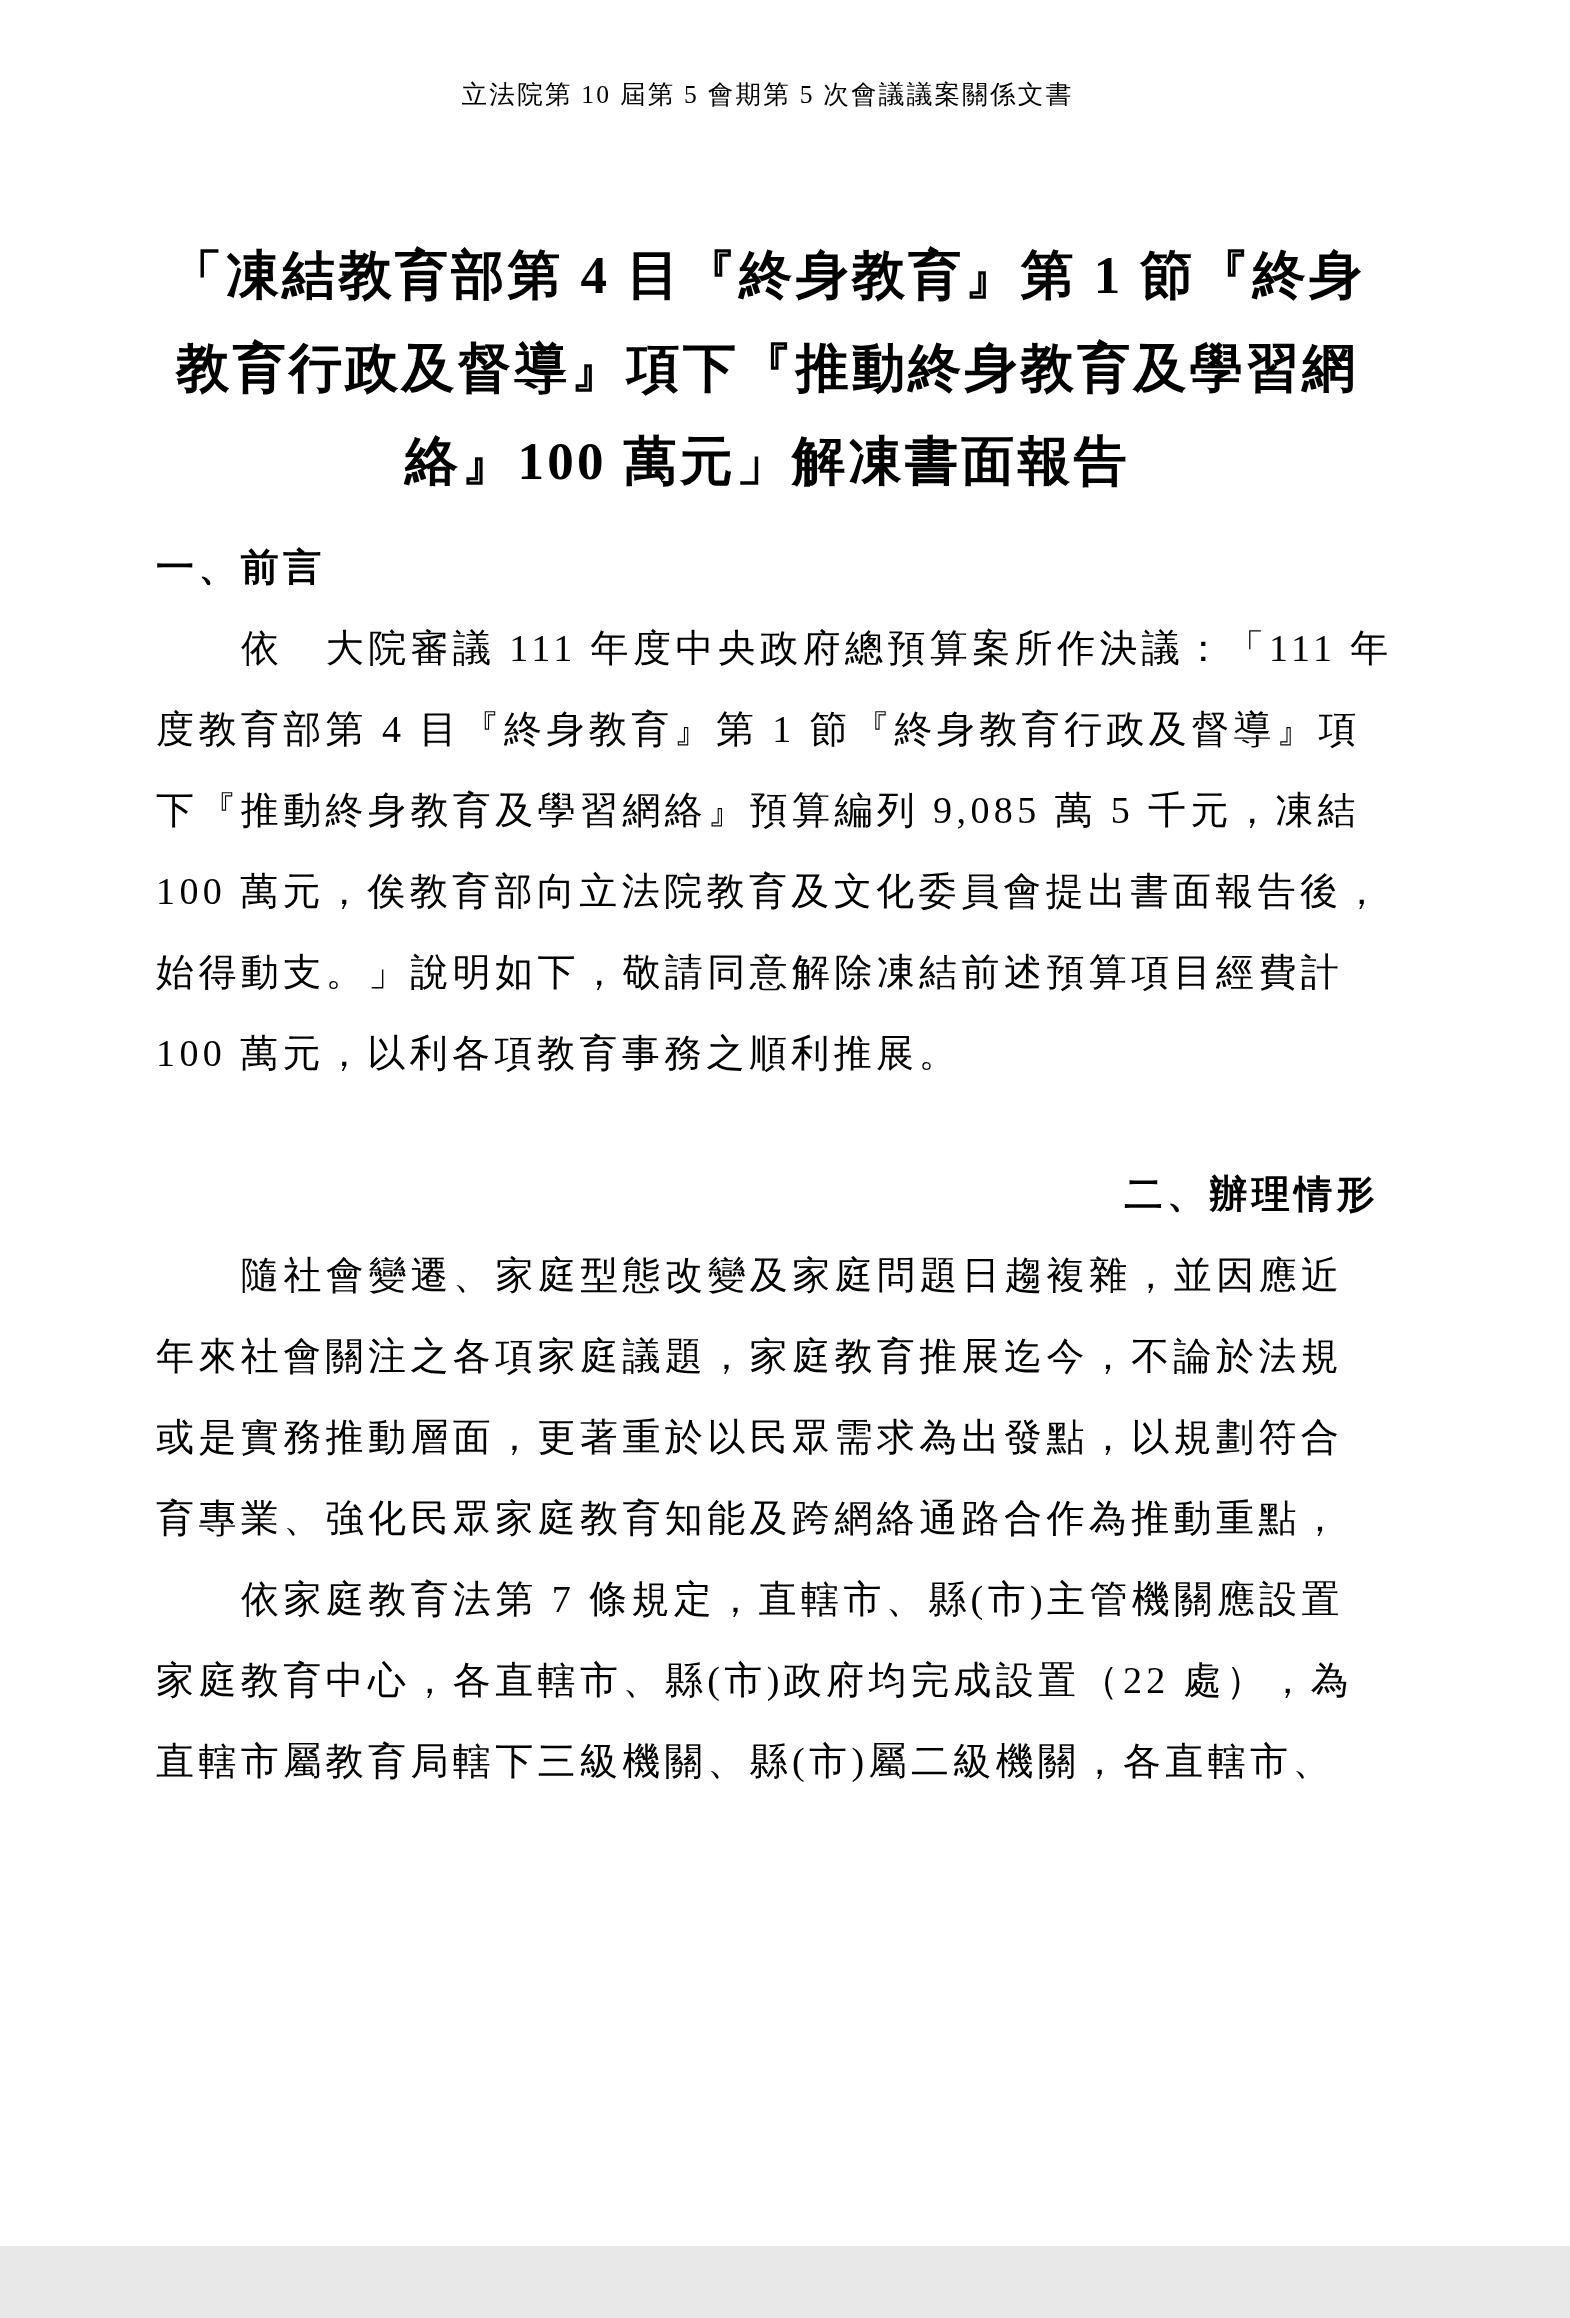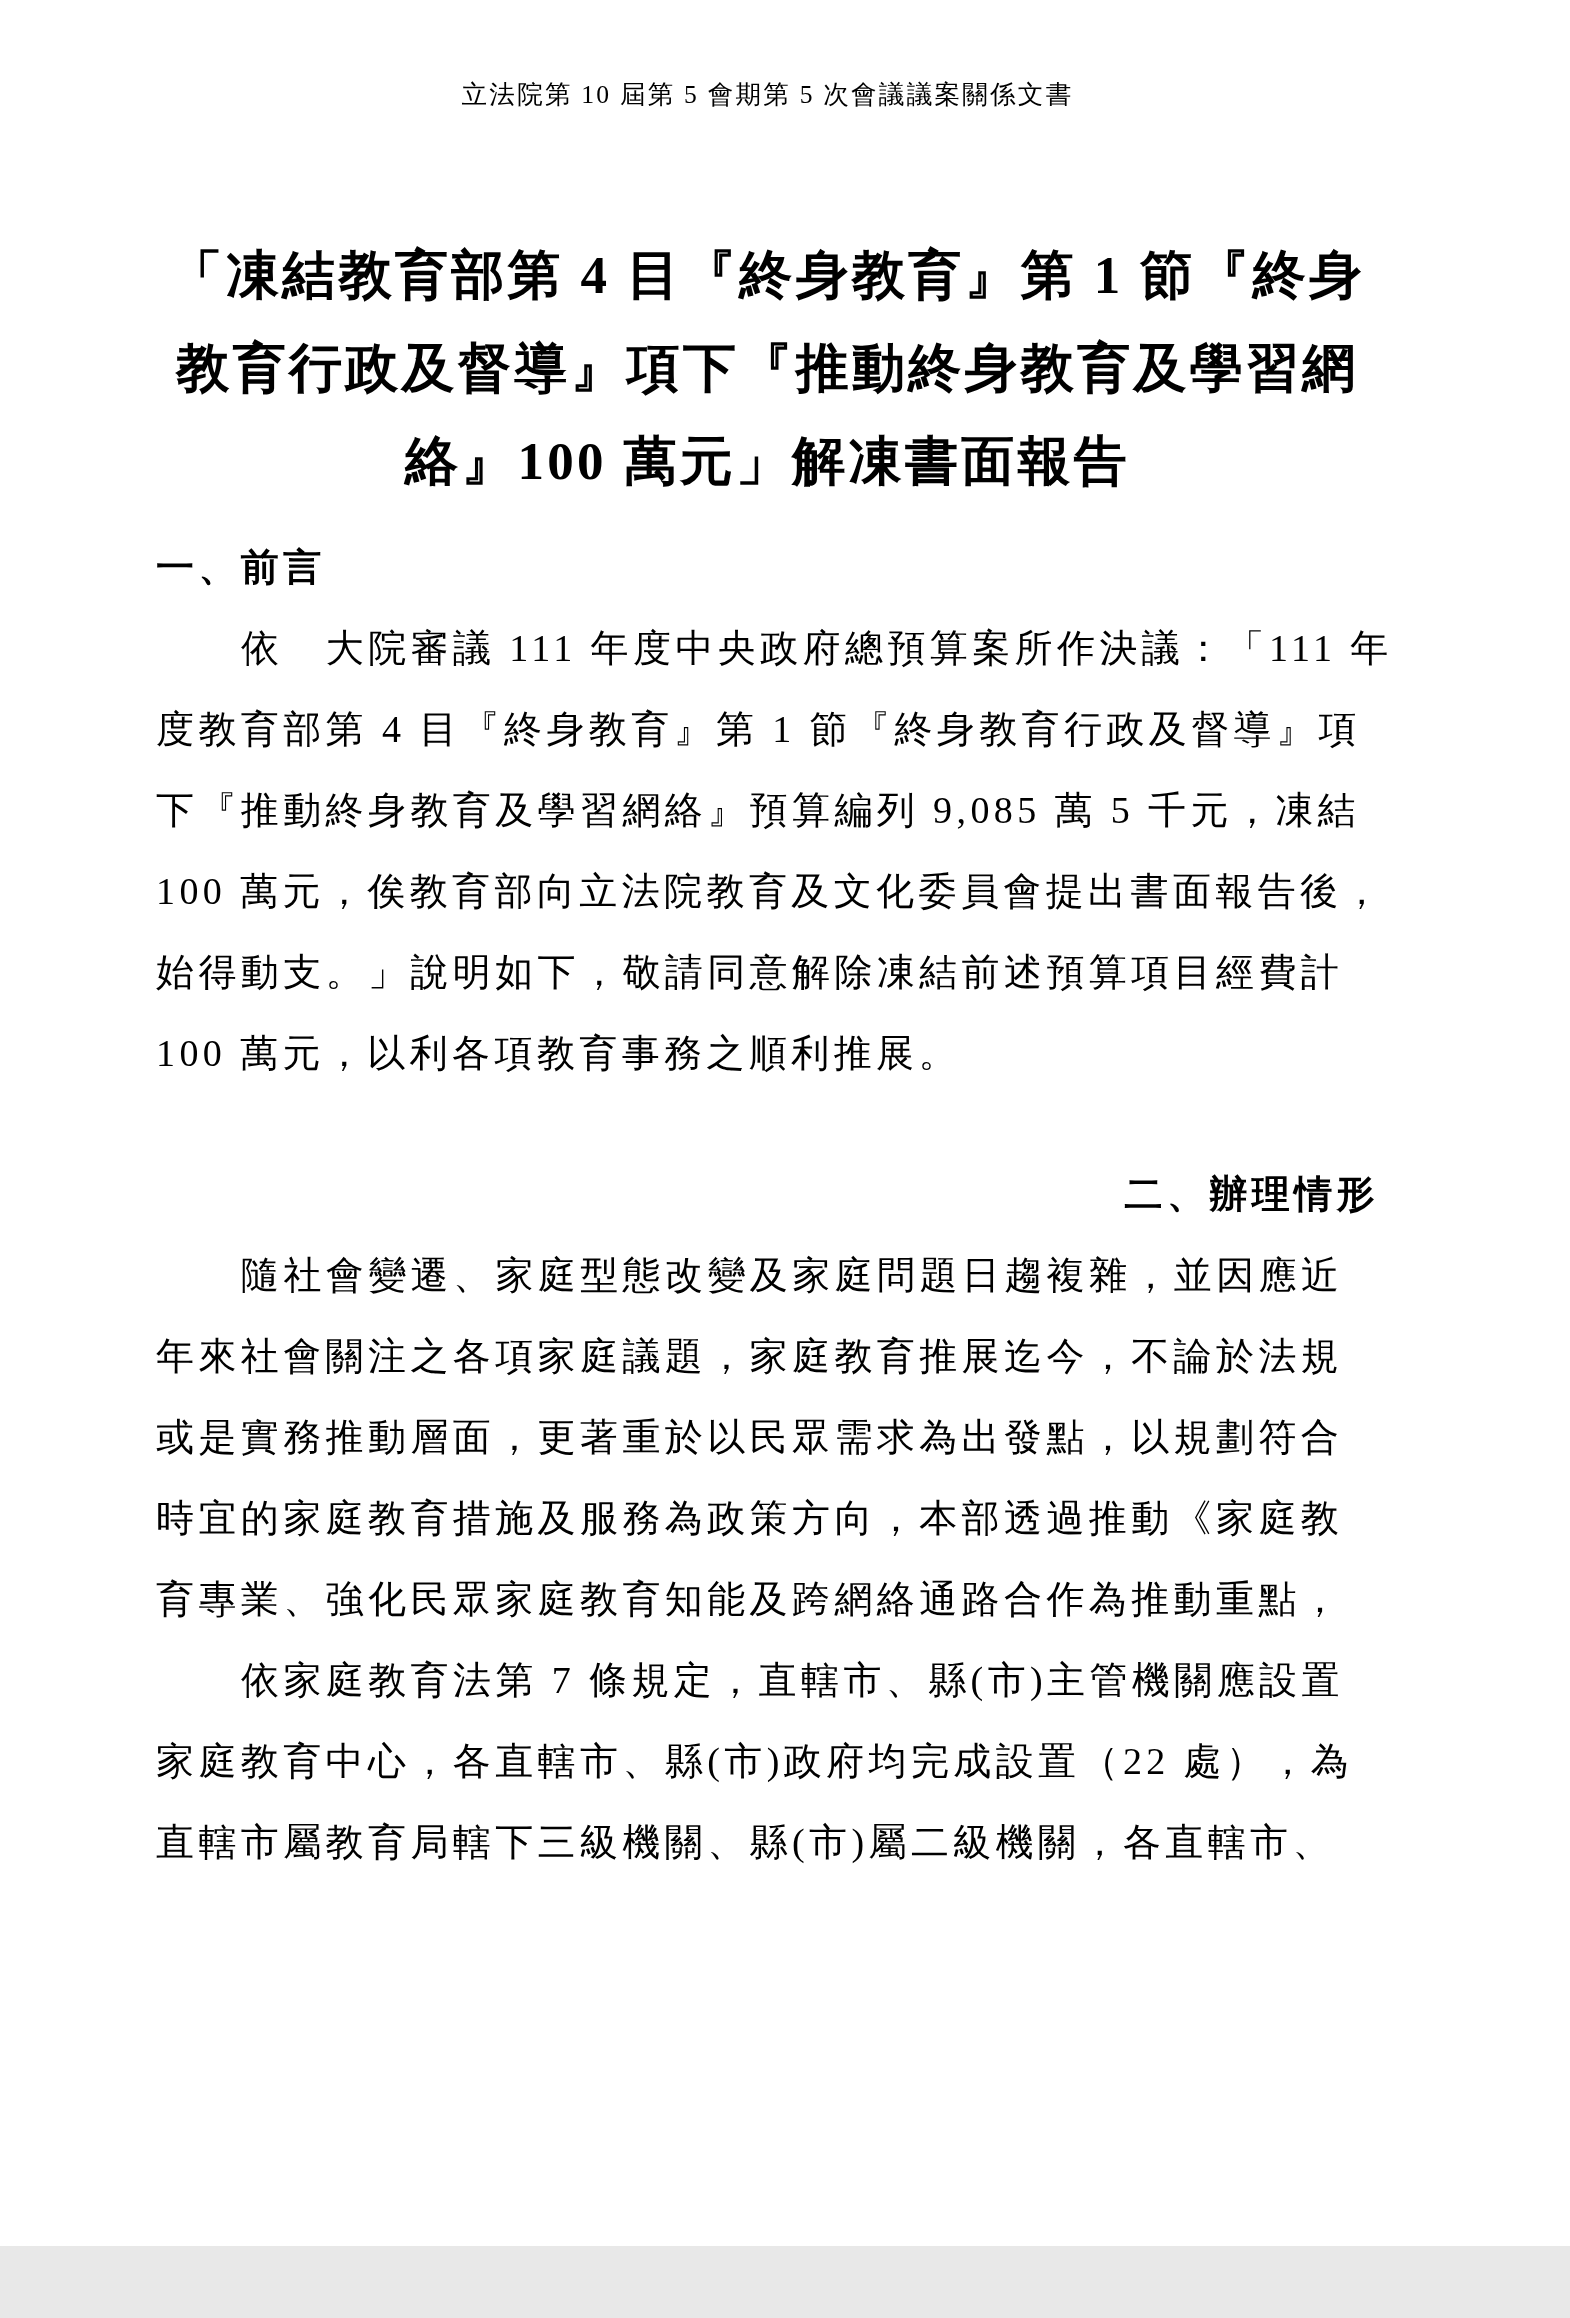--- a/index.html
+++ b/index.html
@@ -101,21 +101,20 @@
       <div class="line">下『推動終身教育及學習網絡』預算編列 9,085 萬 5 千元，凍結</div>
       <div class="line">100 萬元，俟教育部向立法院教育及文化委員會提出書面報告後，</div>
       <div class="line">始得動支。」說明如下，敬請同意解除凍結前述預算項目經費計</div>
       <div class="line">100 萬元，以利各項教育事務之順利推展。</div>
 
       <div class="line heading gap-before">二、辦理情形</div>
 
       <div class="line indent">隨社會變遷、家庭型態改變及家庭問題日趨複雜，並因應近</div>
       <div class="line">年來社會關注之各項家庭議題，家庭教育推展迄今，不論於法規</div>
       <div class="line">或是實務推動層面，更著重於以民眾需求為出發點，以規劃符合</div>
-      <div class="line">時宜的家庭教育措施及服務為政策方向，本部透過推動《家庭教</div>
       <div class="line">育專業、強化民眾家庭教育知能及跨網絡通路合作為推動重點，</div>
 
 
       <div class="line indent">依家庭教育法第 7 條規定，直轄市、縣(市)主管機關應設置</div>
       <div class="line">家庭教育中心，各直轄市、縣(市)政府均完成設置（22 處），為</div>
       <div class="line">直轄市屬教育局轄下三級機關、縣(市)屬二級機關，各直轄市、</div>
 
     </div>
 
     <div class="doc-footer">173</div>

